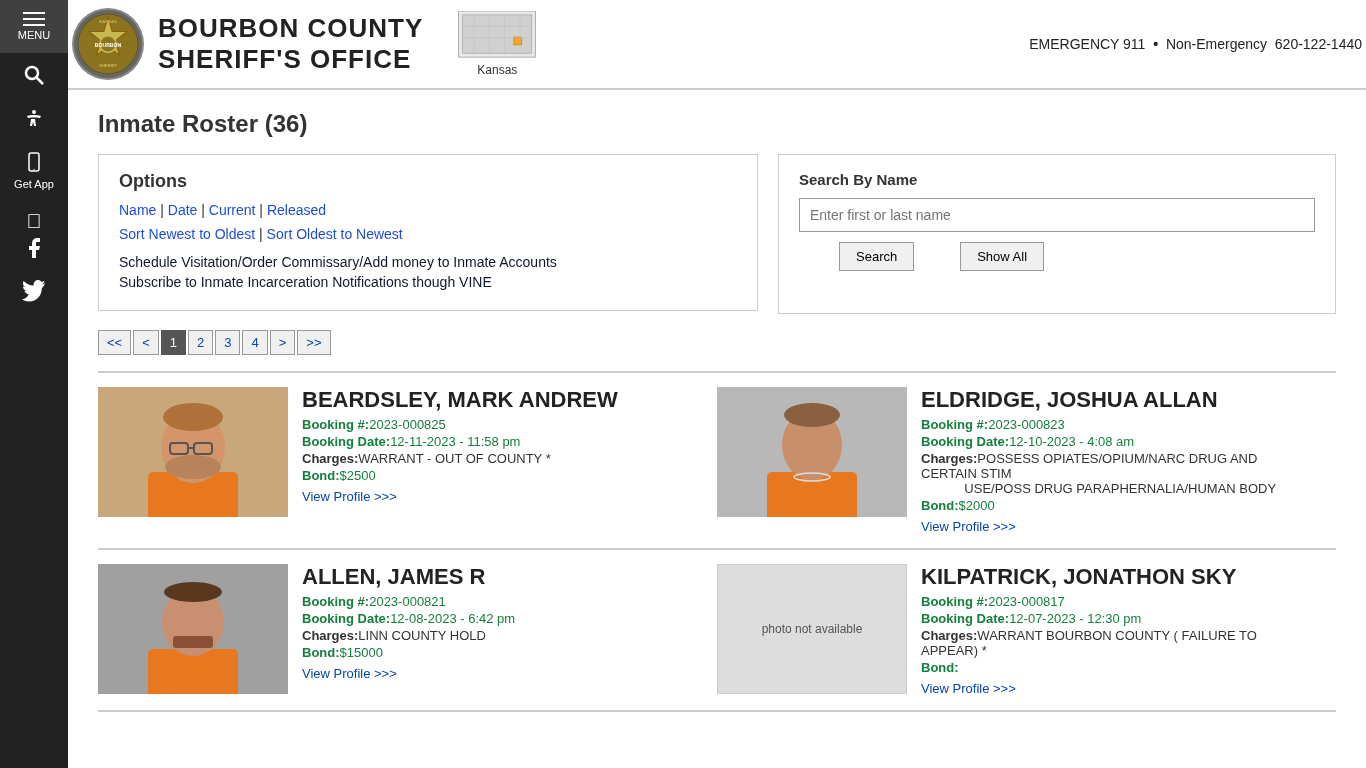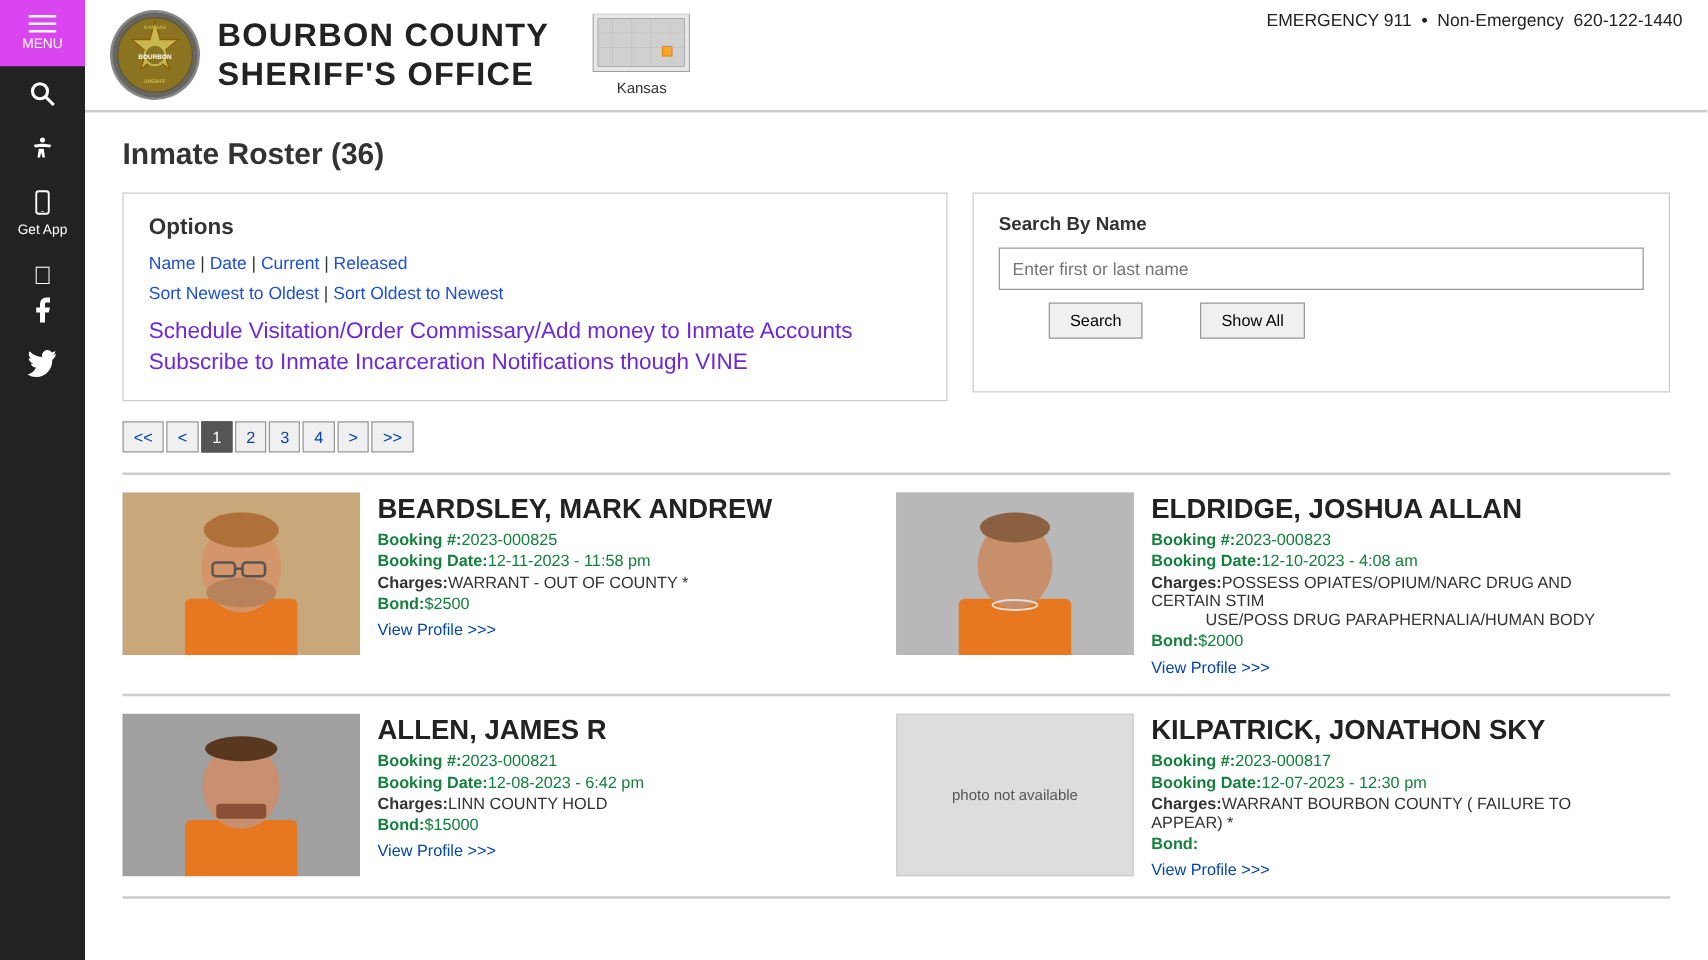--- a/index.html
+++ b/index.html
@@ -26,33 +26,33 @@
       align-items: center;
       color: #fff;
       font-size: 11px;
       cursor: pointer;
       border: none;
       background: none;
       gap: 3px;
     }
     .sidebar-btn svg { width: 24px; height: 24px; }
     .menu-btn {
-      background: #d946ef;
+      background: #404040;
       padding: 12px 0;
     }
     .menu-lines { display: flex; flex-direction: column; gap: 4px; }
     .menu-lines span { display: block; width: 22px; height: 2px; background: #fff; }
 
     
     #header {
       margin-left: 68px;
       background: #fff;
       display: flex;
-      align-items: flex-start;
-      padding: 8px 20px;
+      align-items: center;
+      padding: 8px 4px;
       border-bottom: 2px solid #ccc;
       justify-content: space-between;
       gap: 20px;
     }
     .header-left { display: flex; align-items: center; gap: 14px; }
     .sheriff-logo {
       width: 72px; height: 72px;
       border-radius: 50%;
       background: #888;
       display: flex; align-items: center; justify-content: center;
@@ -88,21 +88,21 @@
       padding: 16px 20px;
       margin-bottom: 16px;
       float: left;
       width: 660px;
     }
     .options-title { font-size: 18px; font-weight: bold; margin-bottom: 10px; }
     .options-links { margin-bottom: 8px; }
     .options-links a { color: #1d4ed8; text-decoration: none; font-size: 14px; }
     .options-links span { color: #333; }
     .options-actions { margin-top: 12px; }
-    .options-actions a { display: block; color: #6d28d9; text-decoration: none; font-size: 18px; margin-bottom: 4px; }
+    .options-actions a { display: block; color: #0f172a; text-decoration: none; font-size: 14px; margin-bottom: 4px; }
 
     
     .search-box {
       border: 1px solid #ccc;
       padding: 16px 20px;
       margin-left: 680px;
       margin-bottom: 16px;
       min-height: 160px;
     }
     .search-title { font-size: 15px; font-weight: bold; margin-bottom: 10px; }

